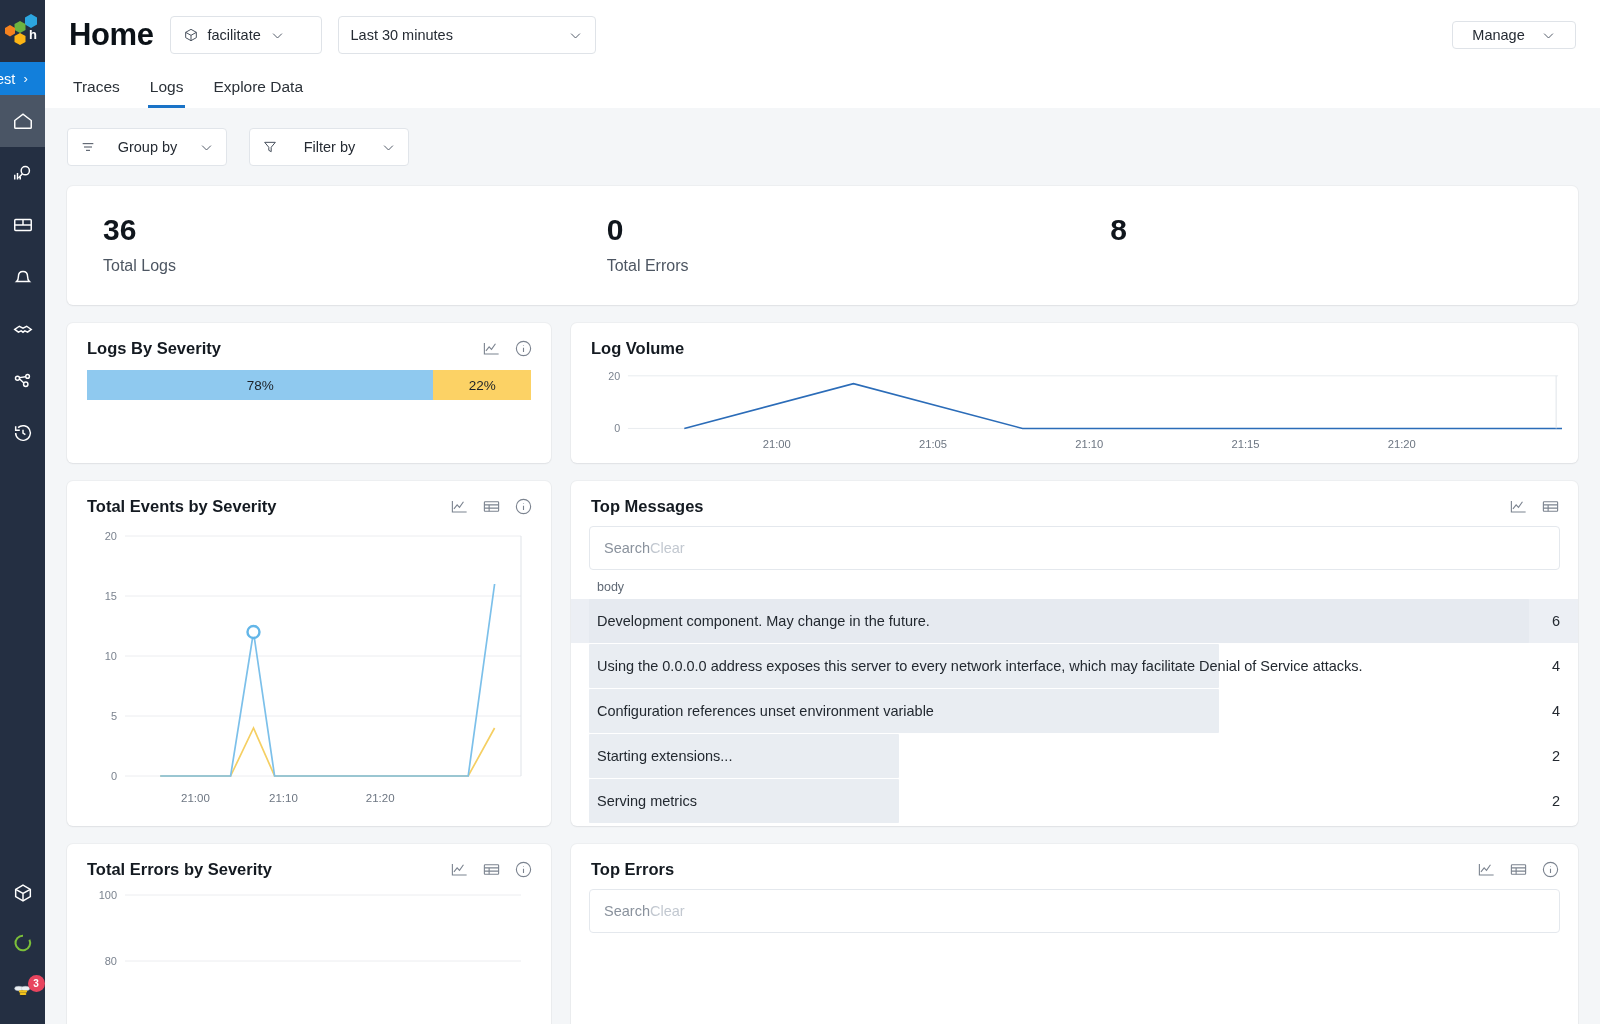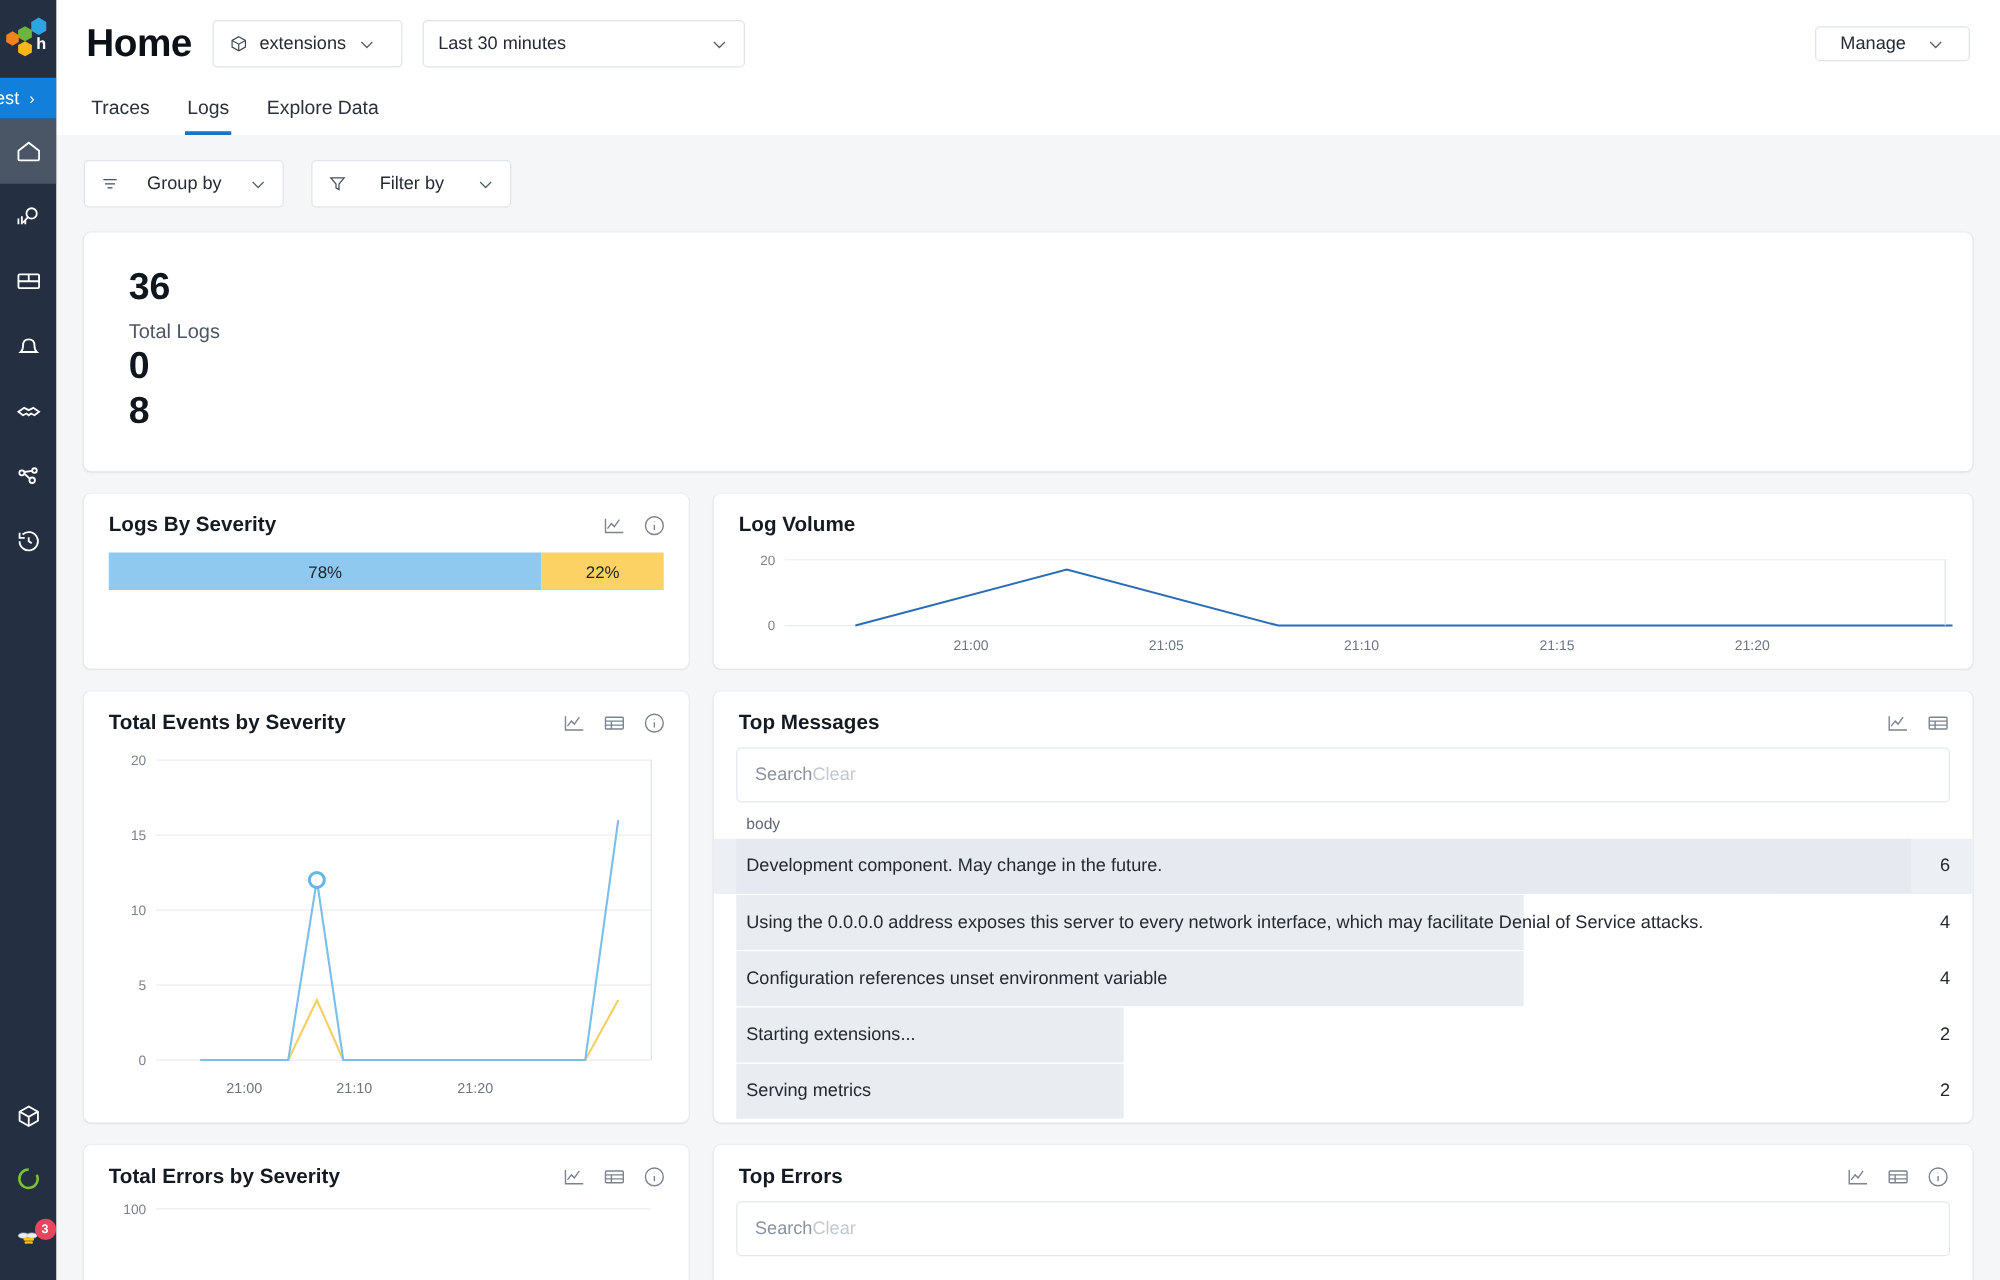--- a/index.html
+++ b/index.html
@@ -101,21 +101,21 @@
 
   .filter-row { display: flex; gap: 22px; margin-bottom: 20px; }
   .filter-btn {
     height: 38px; min-width: 160px; border:1px solid #e1e5ea; border-radius:4px;
     background:#fff; display:flex; align-items:center; gap: 14px;
     padding: 0 12px; font-size: 14.5px; cursor: pointer; color:#252b33;
   }
   .filter-btn .fl { flex: 1 1 auto; text-align:center; }
   .fico { width: 16px; height: 16px; stroke:#464f5c; fill:none; stroke-width:1.5; }
 
-  .card { background:#fff; border-radius:6px; box-shadow: 0 1px 2px rgba(16,24,40,.06), 0 0 0 1px rgba(16,24,40,.03); flex-direction: column; }
+  .card { background:#fff; border-radius:6px; box-shadow: 0 1px 2px rgba(16,24,40,.06), 0 0 0 1px rgba(16,24,40,.03); }
 
   
   .stats-card { display: flex; padding: 26px 0 30px 0; margin-bottom: 18px; }
   .stat { flex: 1 1 0; padding-left: 36px; }
   .stat:first-child { padding-left: 36px; }
   .stat-value { font-size: 30px; font-weight: 600; color:#10161d; line-height: 1.2; }
   .stat-label { font-size: 16px; color:#4d5662; margin-top: 9px; }
 
   
   .row { display: flex; gap: 20px; margin-bottom: 18px; }
@@ -271,21 +271,21 @@
 
     <div class="topbar">
       <div class="topbar-row">
         <div class="page-title">Home</div>
 
         <div class="selector service">
           <svg class="cube-ico" viewBox="0 0 24 24">
             <path d="M12 3.5 20 8v8l-8 4.5L4 16V8z"></path>
               <path d="M4 8l8 4.5L20 8M12 12.5V20.5"></path>
           </svg>
-          <span class="lbl">extensions</span>
+          <span class="lbl">facilitate</span>
           <svg class="chev-d" viewBox="0 0 24 24">
               <path d="M5 9l7 7 7-7"></path>
             </svg>
         </div>
 
         <div class="selector timerange">
           <span class="lbl">Last 30 minutes</span>
           <svg class="chev-d" viewBox="0 0 24 24">
               <path d="M5 9l7 7 7-7"></path>
             </svg>
@@ -331,20 +331,21 @@
         </div>
       </div>
 
       <div class="card stats-card">
         <div class="stat">
           <div class="stat-value">36</div>
           <div class="stat-label">Total Logs</div>
         </div>
         <div class="stat">
           <div class="stat-value">0</div>
+          <div class="stat-label">Total Errors</div>
         </div>
         <div class="stat">
           <div class="stat-value">8</div>
         </div>
       </div>
 
       <div class="row">
 
         <div class="card col-left" style="height:140px">
           <div class="card-head">

